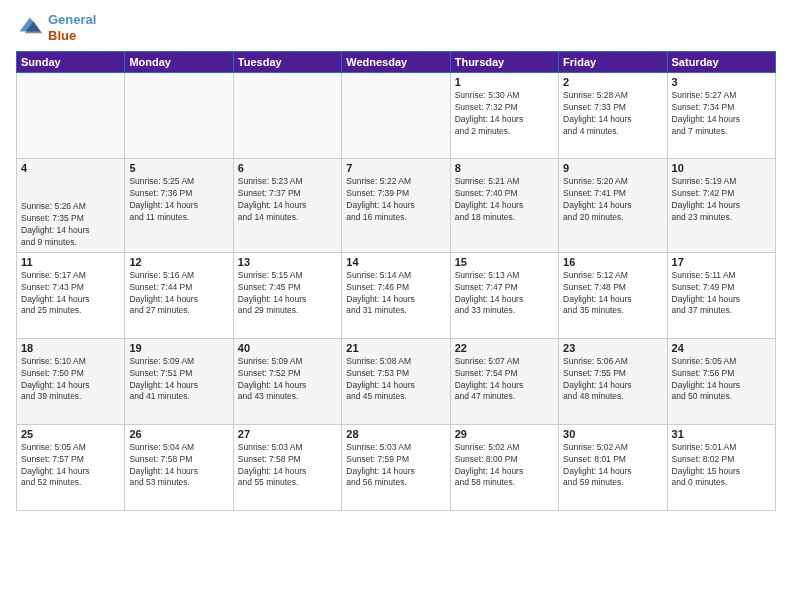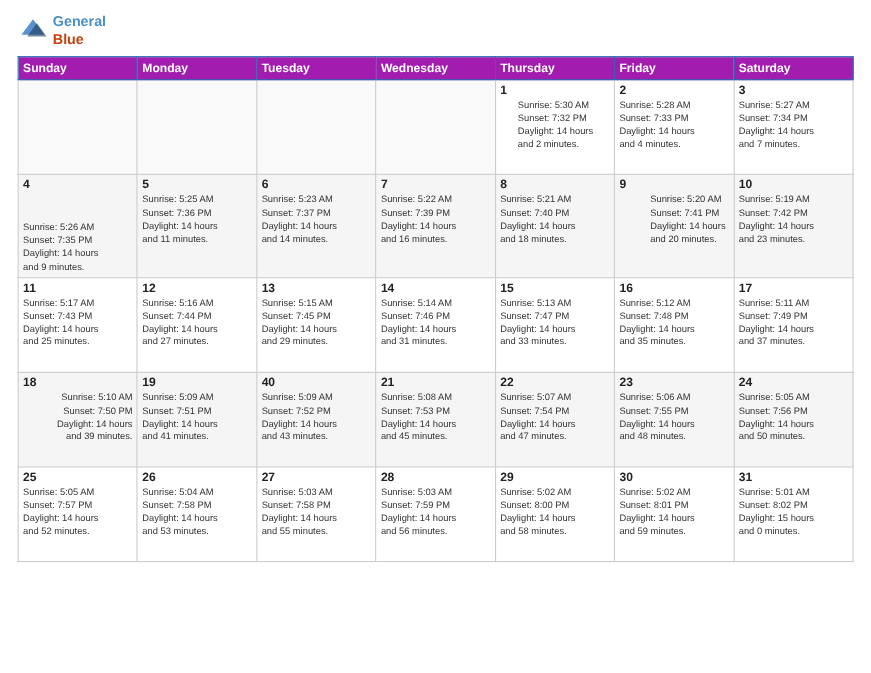--- a/index.html
+++ b/index.html
@@ -54,21 +54,21 @@
       color: #555;
     }
     .calendar {
       flex: 1;
       border: 1px solid #ccc;
       border-collapse: collapse;
       width: 100%;
       table-layout: fixed;
     }
     .calendar th {
-      background: #a21caf;
+      background: #4c1d95;
       color: #fff;
       font-size: 11px;
       font-weight: bold;
       padding: 4px 4px;
       text-align: left;
       border: 1px solid #2a6aaf;
     }
     .calendar td {
       vertical-align: top;
       border: 1px solid #ccc;
@@ -132,21 +132,21 @@
         </tr>
     </thead>
     <tbody id="calendar-body">
     <tr>
           <td class="empty"></td>
           <td class="empty"></td>
           <td class="empty"></td>
           <td class="empty"></td>
           <td>
             <span class="day-num">1</span>
-            <div class="day-info" style="white-space: pre-line; margin-left: 16px;">Sunrise: 5:30 AM
+            <div class="day-info" style="white-space: pre-line;">Sunrise: 5:30 AM
 Sunset: 7:32 PM
 Daylight: 14 hours
 and 2 minutes.</div>
           </td>
           <td>
             <span class="day-num">2</span>
             <div class="day-info" style="white-space: pre-line;">Sunrise: 5:28 AM
 Sunset: 7:33 PM
 Daylight: 14 hours
 and 4 minutes.</div>
@@ -190,21 +190,21 @@
           </td>
           <td>
             <span class="day-num">8</span>
             <div class="day-info" style="white-space: pre-line;">Sunrise: 5:21 AM
 Sunset: 7:40 PM
 Daylight: 14 hours
 and 18 minutes.</div>
           </td>
           <td>
             <span class="day-num">9</span>
-            <div class="day-info" style="white-space: pre-line; margin-left: 28px;">Sunrise: 5:20 AM
+            <div class="day-info" style="white-space: pre-line;">Sunrise: 5:20 AM
 Sunset: 7:41 PM
 Daylight: 14 hours
 and 20 minutes.</div>
           </td>
           <td>
             <span class="day-num">10</span>
             <div class="day-info" style="white-space: pre-line;">Sunrise: 5:19 AM
 Sunset: 7:42 PM
 Daylight: 14 hours
 and 23 minutes.</div>
@@ -257,21 +257,21 @@
             <span class="day-num">17</span>
             <div class="day-info" style="white-space: pre-line;">Sunrise: 5:11 AM
 Sunset: 7:49 PM
 Daylight: 14 hours
 and 37 minutes.</div>
           </td>
         </tr>
         <tr>
           <td>
             <span class="day-num">18</span>
-            <div class="day-info" style="white-space: pre-line; text-align: right;">Sunrise: 5:10 AM
+            <div class="day-info" style="white-space: pre-line;">Sunrise: 5:10 AM
 Sunset: 7:50 PM
 Daylight: 14 hours
 and 39 minutes.</div>
           </td>
           <td>
             <span class="day-num">19</span>
             <div class="day-info" style="white-space: pre-line;">Sunrise: 5:09 AM
 Sunset: 7:51 PM
 Daylight: 14 hours
 and 41 minutes.</div>

